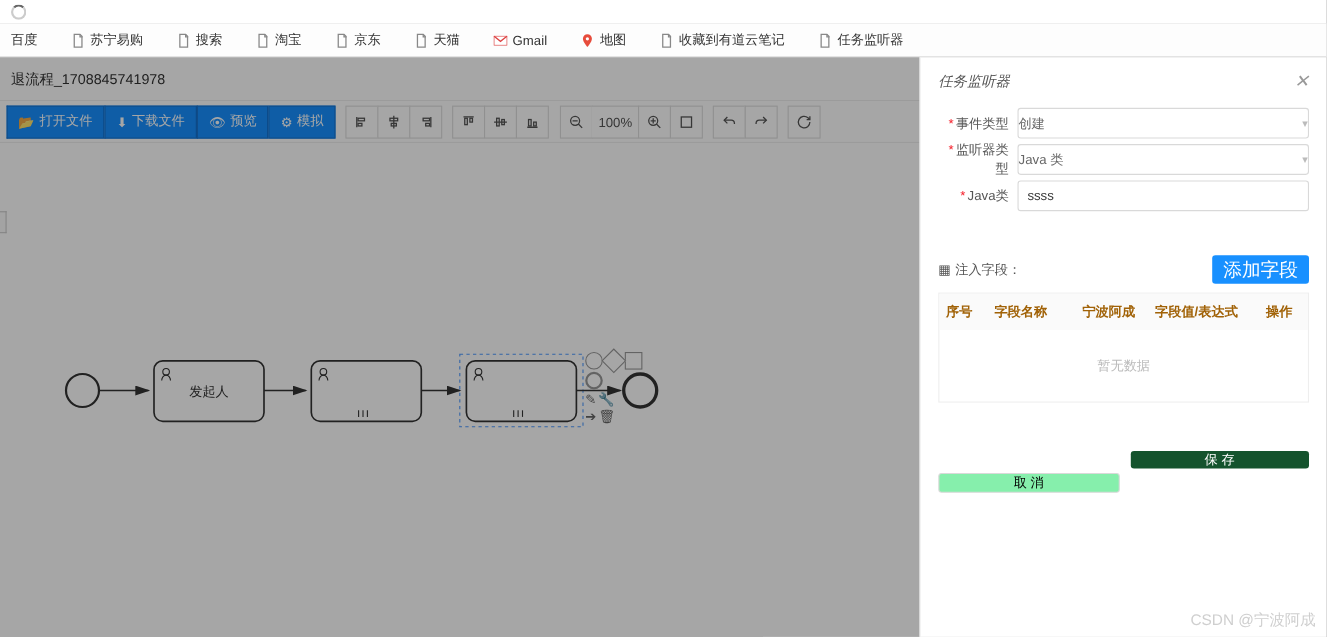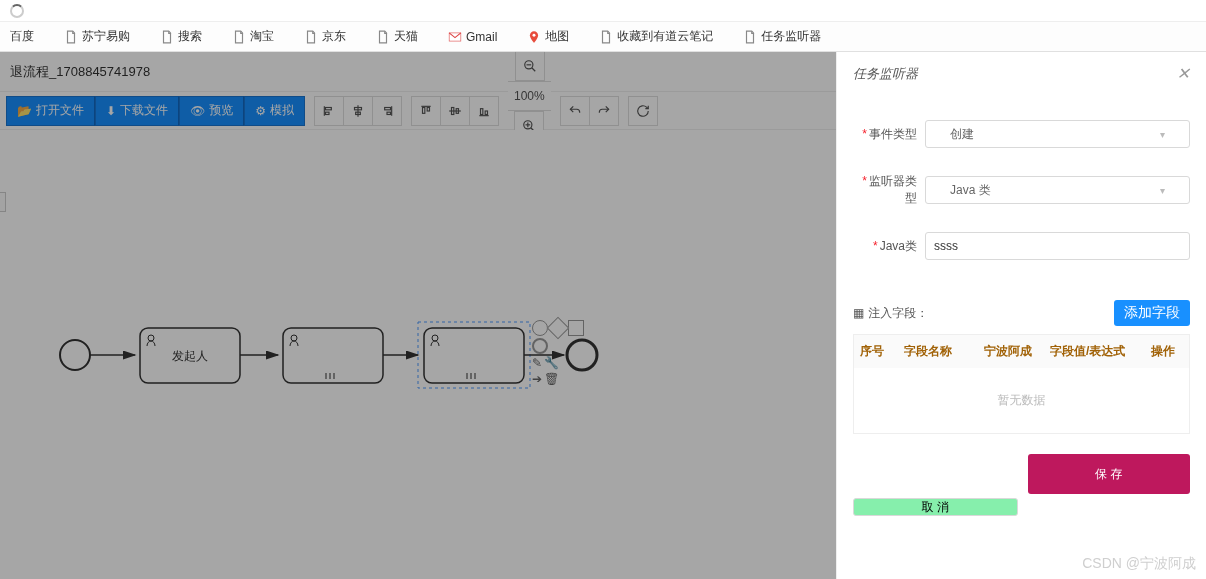--- a/index.html
+++ b/index.html
@@ -17,51 +17,51 @@
 
 .title-bar { height: 40px; display: flex; align-items: center; padding: 0 10px; font-size: 13px; color: #333; background: #fff; border-bottom: 1px solid #eee; }
 
 .toolbar { height: 38px; display: flex; align-items: center; padding: 0 6px; background: #fff; border-bottom: 1px solid #eee; }
 .btn-group-blue { display: flex; }
 .btn-blue { height: 30px; padding: 0 10px; display: inline-flex; align-items: center; gap: 4px; background: #1890ff; color: #fff; border: 1px solid #1976d2; border-right: 1px solid #1269c4; font-size: 12px; cursor: pointer; }
 .btn-blue:last-child { border-right: 1px solid #1976d2; }
 .sep { width: 10px; }
 .tb-icon { width: 30px; height: 30px; display: inline-flex; align-items: center; justify-content: center; border: 1px solid #ddd; background: #fff; cursor: pointer; color: #555; margin-left: -1px; }
 .tb-icon:first-child { margin-left: 0; }
-.zoom-block { display: inline-flex; align-items: center; flex-direction: column; }
+.zoom-block { display: inline-flex; align-items: center; }
 .zoom-text { height: 30px; padding: 0 6px; display: inline-flex; align-items: center; border-top: 1px solid #ddd; border-bottom: 1px solid #ddd; background: #fff; font-size: 12px; color: #555; margin-left: -1px; }
 
 .canvas { position: relative; flex: 1; background: #fff; height: calc(100% - 78px); }
 .palette-strip { position: absolute; left: 0; top: 62px; width: 6px; height: 20px; border: 1px solid #ccc; border-left: none; background: #fafafa; }
 
 svg.diagram { position: absolute; left: 0; top: 0; }
 
 .side-panel { position: absolute; right: 0; top: 0; width: 370px; height: 100%; background: #fff; z-index: 10; border-left: 1px solid #eee; display: flex; flex-direction: column; padding: 12px 16px; }
 .panel-head { display: flex; justify-content: space-between; align-items: center; font-size: 13px; color: #555; padding-bottom: 12px; font-style: italic; }
 .close-btn { font-size: 16px; color: #999; cursor: pointer; }
 
-.form-row { display: flex; align-items: center; margin-top: 25px; }
+.form-row { display: flex; align-items: center; margin-top: 2px; }
 .form-label { width: 72px; text-align: right; font-size: 12px; color: #555; padding-right: 8px; }
 .form-label .req { color: #f5222d; margin-right: 2px; }
-.form-control { flex: 1; height: 28px; border: 1px solid #d9d9d9; border-radius: 3px; display: flex; align-items: center; padding: 0 24px; font-size: 12px; color: #666; justify-content: space-between; background: #fff; }
+.form-control { flex: 1; height: 28px; border: 1px solid #d9d9d9; border-radius: 3px; display: flex; align-items: center; padding: 0 0; font-size: 12px; color: #666; justify-content: space-between; background: #fff; }
 .form-input { flex: 1; border: 1px solid #d9d9d9; border-radius: 3px; height: 28px; padding: 0 8px; font-size: 12px; color: #333; outline: none; }
 .chev { color: #bbb; font-size: 10px; }
 
 .inject-row { display: flex; align-items: center; justify-content: space-between; margin-top: 40px; }
 .inject-label { display: flex; align-items: center; gap: 4px; font-size: 12px; color: #555; }
-.add-btn { background: #1890ff; color: #fff; border: none; border-radius: 3px; height: 26px; padding: 0 10px; font-size: 14px; cursor: pointer; }
+.add-btn { background: #1890ff; color: #fff; border: none; border-radius: 3px; height: 26px; padding: 0 10px; font-size: 17px; cursor: pointer; }
 
 .tbl { margin-top: 8px; border: 1px solid #eee; }
 .tbl-head { display: flex; background: #fafafa; font-size: 12px; color: #a16207; font-weight: 600; }
 .tbl-head > div { padding: 8px 6px; }
 .tbl-empty { text-align: center; padding: 24px 0; color: #bbb; font-size: 12px; }
 
 .panel-footer { display: flex; gap: 10px; margin-top: 20px; }
 .btn-default { flex: 1; height: 18px; border: 1px solid #d9d9d9; background: #86efac; border-radius: 3px; font-size: 12px; cursor: pointer; margin-top: 44px; }
-.btn-primary { flex: 1; height: 40px; border: none; background: #be185d; color: #fff; border-radius: 3px; font-size: 12px; cursor: pointer; }
+.btn-primary { flex: 1; height: 16px; border: none; background: #14532d; color: #fff; border-radius: 3px; font-size: 12px; cursor: pointer; margin-top: 24px; }
 
 .watermark { position: absolute; right: 10px; bottom: 6px; color: #cfcfcf; font-size: 14px; z-index: 20; }
 
 .context-pad { position: absolute; font-size: 12px; color: #666; }
 .context-pad .cp-row { display: flex; gap: 2px; margin-bottom: 2px; }
 .cp-item { width: 16px; height: 16px; border: 1px solid #999; display: inline-flex; align-items: center; justify-content: center; font-size: 10px; background: #fff; }
 .cp-circle { border-radius: 50%; }
 .cp-diamond { transform: rotate(45deg); }
 </style>
 </head>

